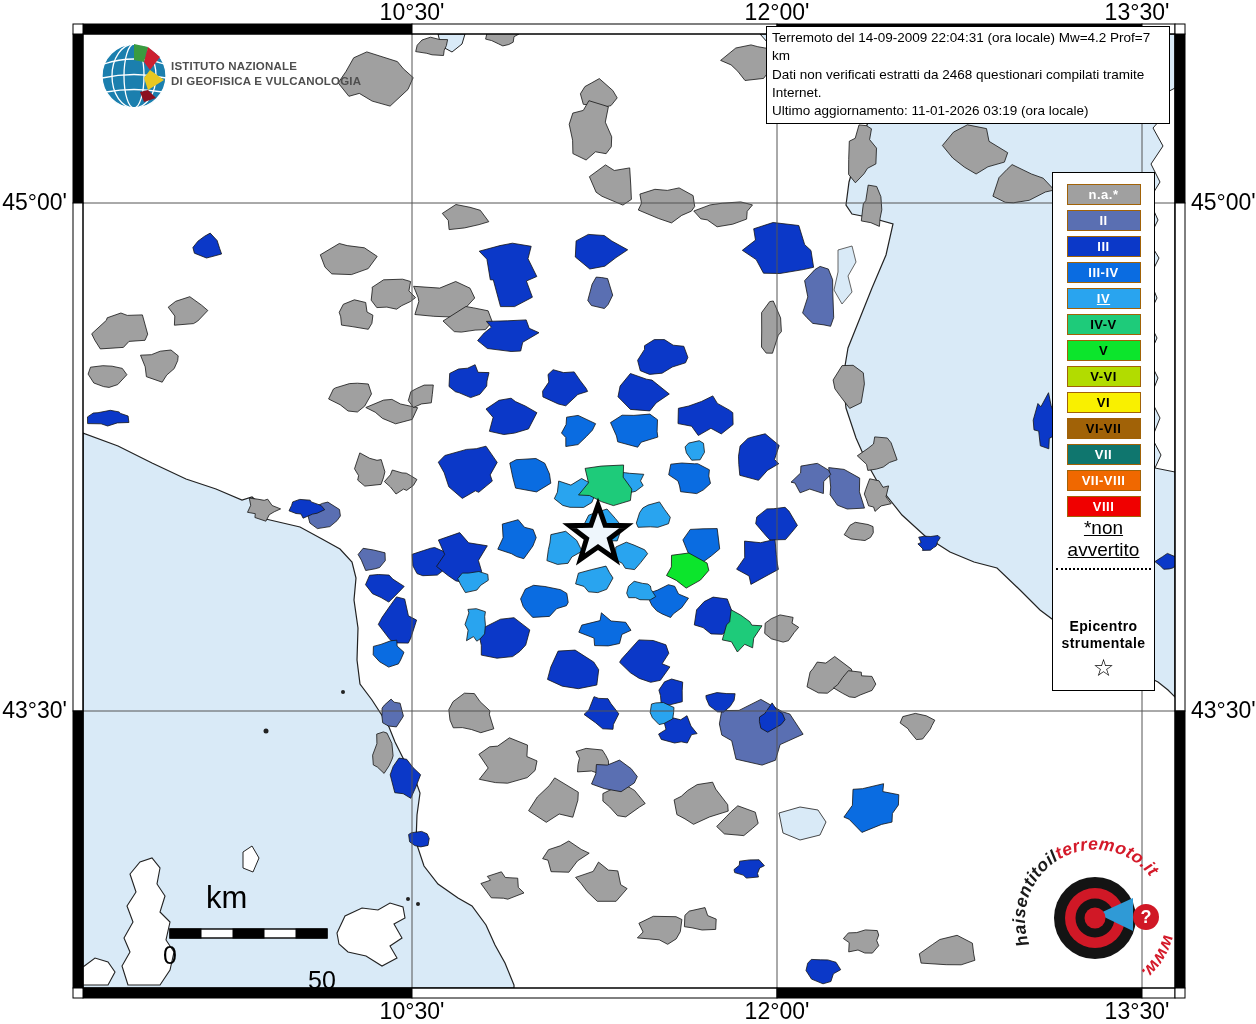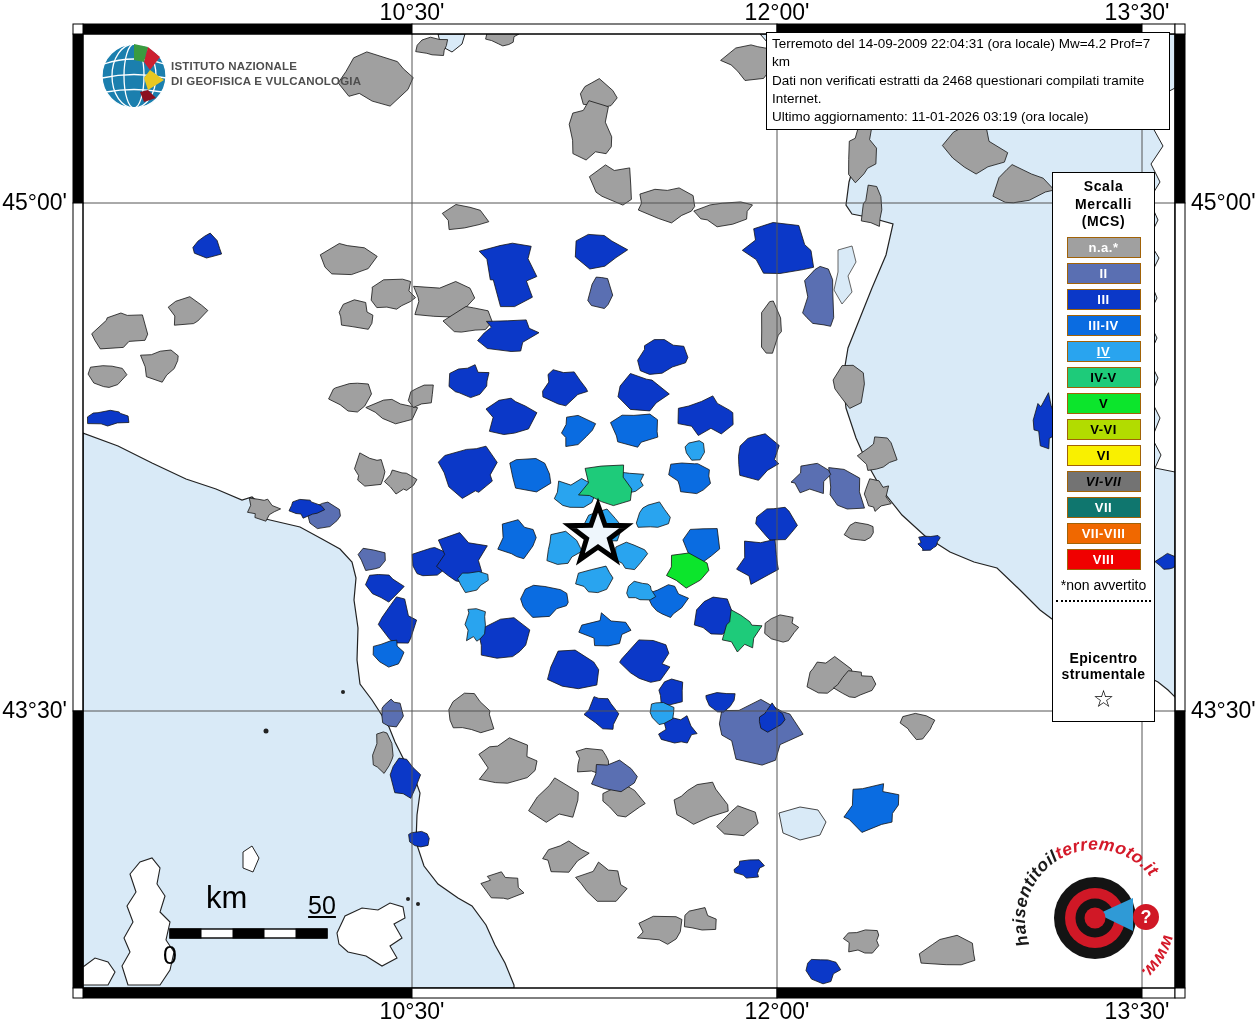--- a/index.html
+++ b/index.html
@@ -5,38 +5,38 @@
   html,body{margin:0;padding:0;background:#fff;}
   body{width:1256px;height:1024px;position:relative;overflow:hidden;
        font-family:"Liberation Sans",sans-serif;-webkit-font-smoothing:antialiased;}
   #stage{position:absolute;inset:0;}
   svg{position:absolute;left:0;top:0;}
   .axis-label{position:absolute;font-size:23px;color:#000;white-space:nowrap;}
   .axis-top{top:-1px;width:110px;text-align:center;}
   .axis-bottom{top:998px;width:110px;text-align:center;}
   .axis-left{left:0;width:67px;text-align:right;}
   .axis-right{left:1191px;width:70px;text-align:left;}
-  #info-box{position:absolute;left:766px;top:32px;width:392px;background:#fff;
+  #info-box{position:absolute;left:766px;top:26px;width:392px;background:#fff;
             border:1px solid #000;padding:2px 5px;font-size:13.5px;line-height:1.36;color:#000;}
   #ingv-text{position:absolute;left:171px;top:59px;font-size:11.5px;font-weight:bold;
              color:#4e4e4e;line-height:1.3;letter-spacing:.2px;}
   #legend{position:absolute;left:1052px;top:172px;width:101px;background:#fff;
           border:1px solid #000;text-align:center;padding:5px 0 8px;}
   #legend .title{font-size:14px;font-weight:bold;line-height:1.25;letter-spacing:.6px;}
   #legend .chips{margin-top:6px;}
   .chip{width:72px;height:19px;margin:5px auto 0;border:1px solid #a16207;
         font-size:13px;font-weight:bold;line-height:19px;letter-spacing:.5px;}
-  #legend .footnote{font-size:14px;margin-top:7px;}
+  #legend .footnote{font-size:19px;text-decoration:underline;}
   #legend .sep{border-top:2px dotted #000;margin:7px 3px 5px;}
   #legend .epi{font-size:14px;font-weight:bold;line-height:1.2;letter-spacing:.4px;margin-top:48px;}
   #legend .star-glyph{font-size:24px;line-height:28px;margin-top:2px;}
   .sb-label{position:absolute;font-size:25px;color:#000;}
   #sb-km{left:206px;top:880px;width:80px;text-align:left;font-size:31px;}
   #sb-0{left:150px;top:941px;width:40px;text-align:center;}
-  #sb-50{left:300px;top:891px;width:44px;text-align:center;text-decoration:underline;}
+  #sb-50{left:300px;top:966px;width:44px;text-align:center;}
 </style>
 </head>
 <body>
 
 <div id="stage">
 
 <svg id="map-svg" width="1256" height="1024" viewBox="0 0 1256 1024">
   <defs>
     <clipPath id="map-clip">
           <rect x="83" y="34" width="1092" height="954"></rect>
@@ -303,36 +303,31 @@
   <div>DI GEOFISICA E VULCANOLOGIA</div>
 </div>
 
 <div id="info-box">
   <div>Terremoto del 14-09-2009 22:04:31 (ora locale) Mw=4.2 Prof=7 km</div>
   <div>Dati non verificati estratti da 2468 questionari compilati tramite Internet.</div>
   <div>Ultimo aggiornamento: 11-01-2026 03:19 (ora locale)</div>
 </div>
 
 <div id="legend">
-  <div class="title">
-    <div>Scala</div>
-    <div>Mercalli</div>
-    <div>(MCS)</div>
-  </div>
   <div class="chips" id="legend-chips">
         <div class="chip" style="background: rgb(160, 160, 160); color: rgb(255, 255, 255);">n.a.*</div>
         <div class="chip" style="background: rgb(90, 111, 178); color: rgb(255, 255, 255);">II</div>
         <div class="chip" style="background: rgb(11, 56, 200); color: rgb(255, 255, 255);">III</div>
         <div class="chip" style="background: rgb(10, 108, 225); color: rgb(255, 255, 255);">III-IV</div>
         <div class="chip" style="background: rgb(41, 164, 239); color: rgb(255, 255, 255); text-decoration: underline;">IV</div>
         <div class="chip" style="background: rgb(30, 203, 122); color: rgb(0, 0, 0);">IV-V</div>
         <div class="chip" style="background: rgb(12, 229, 44); color: rgb(0, 0, 0);">V</div>
         <div class="chip" style="background: rgb(178, 220, 0); color: rgb(0, 0, 0);">V-VI</div>
         <div class="chip" style="background: rgb(249, 240, 0); color: rgb(0, 0, 0);">VI</div>
-        <div class="chip" style="background: #737373; color: rgb(0, 0, 0); font-style: italic;">VI-VII</div>
+        <div class="chip" style="background: #a16207; color: rgb(0, 0, 0);">VI-VII</div>
         <div class="chip" style="background: #0f766e; color: rgb(255, 255, 255);">VII</div>
         <div class="chip" style="background: rgb(240, 104, 0); color: rgb(255, 255, 255);">VII-VIII</div>
         <div class="chip" style="background: rgb(240, 0, 0); color: rgb(255, 255, 255);">VIII</div>
       </div>
   <div class="footnote">*non avvertito</div>
   <div class="sep"></div>
   <div class="epi">
     <div>Epicentro</div>
     <div>strumentale</div>
   </div>

